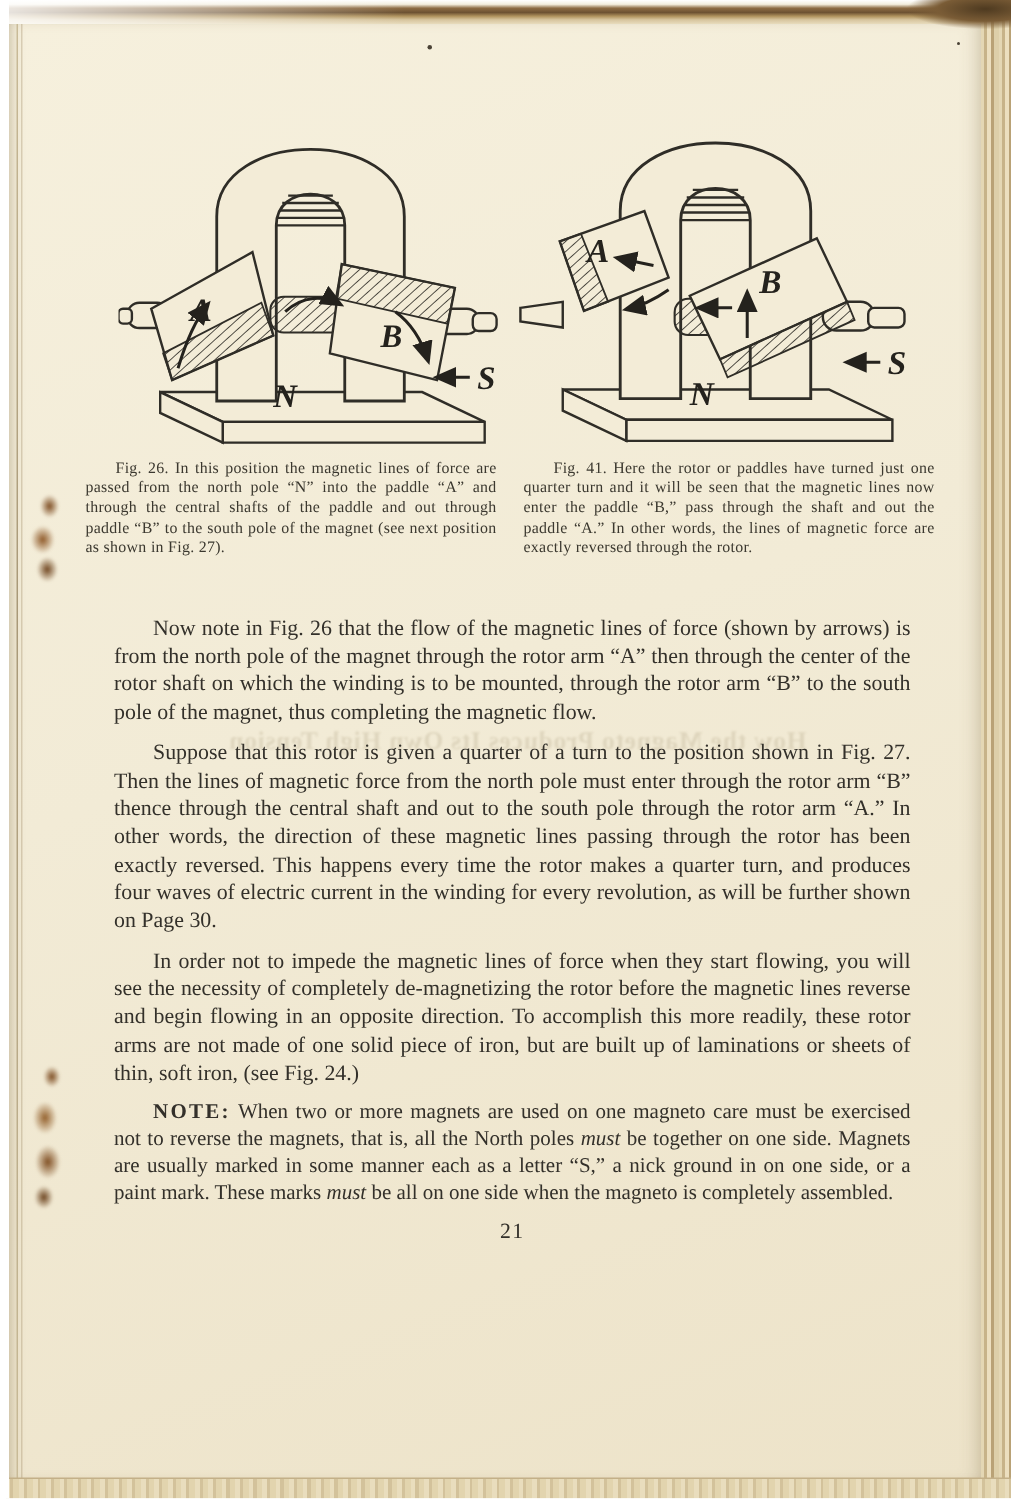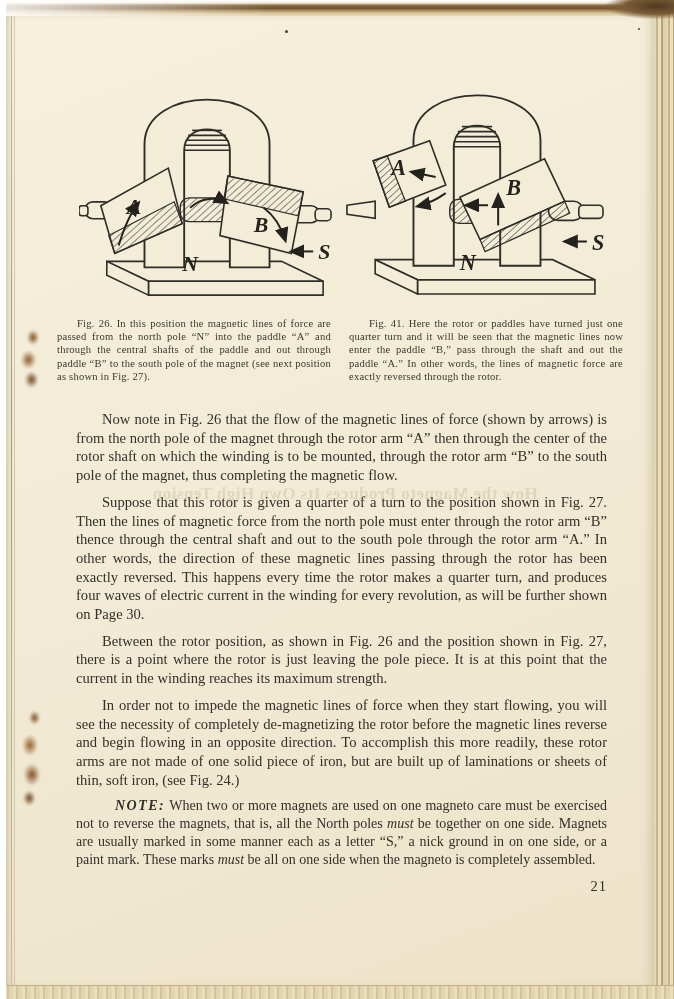--- a/index.html
+++ b/index.html
@@ -72,38 +72,38 @@
     transform:scaleX(-1);
     font-weight:bold;font-size:17px;color:#7d6b44;opacity:.16;
     text-align:center;letter-spacing:.5px;filter:blur(.6px);
   }
   
   .fig-art{position:absolute;}
   .fig26-art{top:42px;left:74px;width:260px;height:248px;}
   .fig27-art{top:38px;left:340px;width:268px;height:250px;}
   .captions{
     position:absolute;top:292px;left:52px;width:566px;
-    display:flex;gap:18px;margin-top:11px;
+    display:flex;gap:18px;
   }
   .caption{
     flex:1;font-size:10.6px;line-height:13.2px;color:#3b382f;
     text-align:justify;text-indent:20px;letter-spacing:.2px;
   }
   
   .body-text{
     position:absolute;top:396px;left:71px;width:531px;
     font-size:14.6px;line-height:18.7px;color:#33302a;
     text-align:justify;
   }
   .body-text p{margin:0 0 8px 0;text-indent:26px;}
   .note{font-size:14px;line-height:17.8px;margin-top:2px;}
-  .note-label{font-weight:bold;font-style:italic;letter-spacing:1.5px;margin-left:13px;}
+  .note-label{font-weight:bold;letter-spacing:1.5px;}
   .note em{}
   .page-number{
-    text-align:right;text-indent:0 !important;margin-top:4px !important;
+    text-align:center;text-indent:0 !important;margin-top:4px !important;
     font-size:14.5px;letter-spacing:1px;
   }
   svg .pc{fill:#f3ecd7;stroke:#2f2d27;stroke-width:1.6;}
   svg .pc2{fill:#f3ecd7;stroke:#2f2d27;stroke-width:1.9;}
   svg .ht{stroke:#2f2d27;stroke-width:1.6;}
   svg .lbl{font-family:"Liberation Serif",serif;font-style:italic;font-weight:bold;font-size:22px;fill:#24221d;}
   svg .arrow{fill:none;stroke:#24221d;stroke-width:2;}
 </style>
 </head>
 <body>
@@ -248,19 +248,18 @@
     </svg>
 
     <div class="captions">
       <div class="caption">Fig. 26.  In this position the magnetic lines of force are passed from the north pole “N” into the paddle “A” and through the central shafts of the paddle and out through paddle “B” to the south pole of the magnet (see next position as shown in Fig. 27).</div>
       <div class="caption">Fig. 41.  Here the rotor or paddles have turned just one quarter turn and it will be seen that the magnetic lines now enter the paddle “B,” pass through the shaft and out the paddle “A.”  In other words, the lines of magnetic force are exactly reversed through the rotor.</div>
     </div>
 
     <div class="body-text">
       <p>Now note in Fig. 26 that the flow of the magnetic lines of force (shown by arrows) is from the north pole of the magnet through the rotor arm “A” then through the center of the rotor shaft on which the winding is to be mounted, through the rotor arm “B” to the south pole of the magnet, thus completing the magnetic flow.</p>
       <p>Suppose that this rotor is given a quarter of a turn to the position shown in Fig. 27.  Then the lines of magnetic force from the north pole must enter through the rotor arm “B” thence through the central shaft and out to the south pole through the rotor arm “A.”  In other words, the direction of these magnetic lines passing through the rotor has been exactly reversed.  This happens every time the rotor makes a quarter turn, and produces four waves of electric current in the winding for every revolution, as will be further shown on Page 30.</p>
-      <p>Between the rotor position, as shown in Fig. 26 and the position shown in Fig. 27, there is a point where the rotor is just leaving the pole piece.  It is at this point that the current in the winding reaches its maximum strength.</p>
       <p>In order not to impede the magnetic lines of force when they start flowing, you will see the necessity of completely de-magnetizing the rotor before the magnetic lines reverse and begin flowing in an opposite direction.  To accomplish this more readily, these rotor arms are not made of one solid piece of iron, but are built up of laminations or sheets of thin, soft iron, (see Fig. 24.)</p>
       <p class="note"><span class="note-label">NOTE:</span><span>  When two or more magnets are used on one magneto care must be exercised not to reverse the magnets, that is, all the North poles </span><em>must</em><span> be together on one side.  Magnets are usually marked in some manner each as a letter “S,” a nick ground in on one side, or a paint mark.  These marks </span><em>must</em><span> be all on one side when the magneto is completely assembled.</span></p>
       <p class="page-number">21</p>
     </div>
   </div>
 </div>
 
 </body></html>

